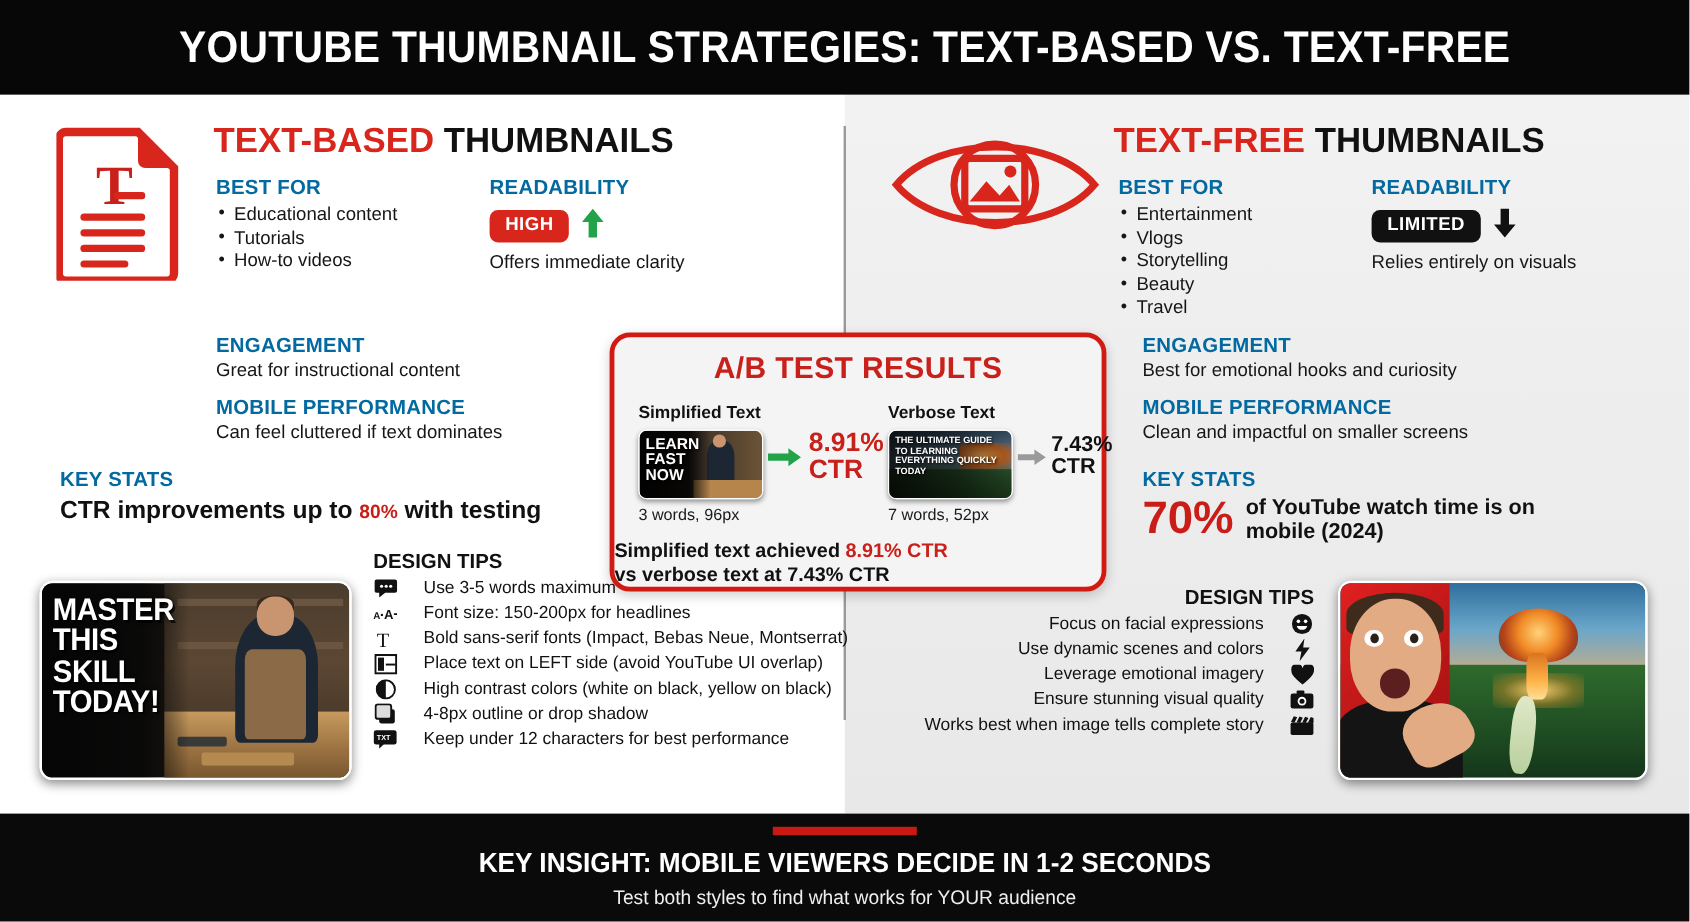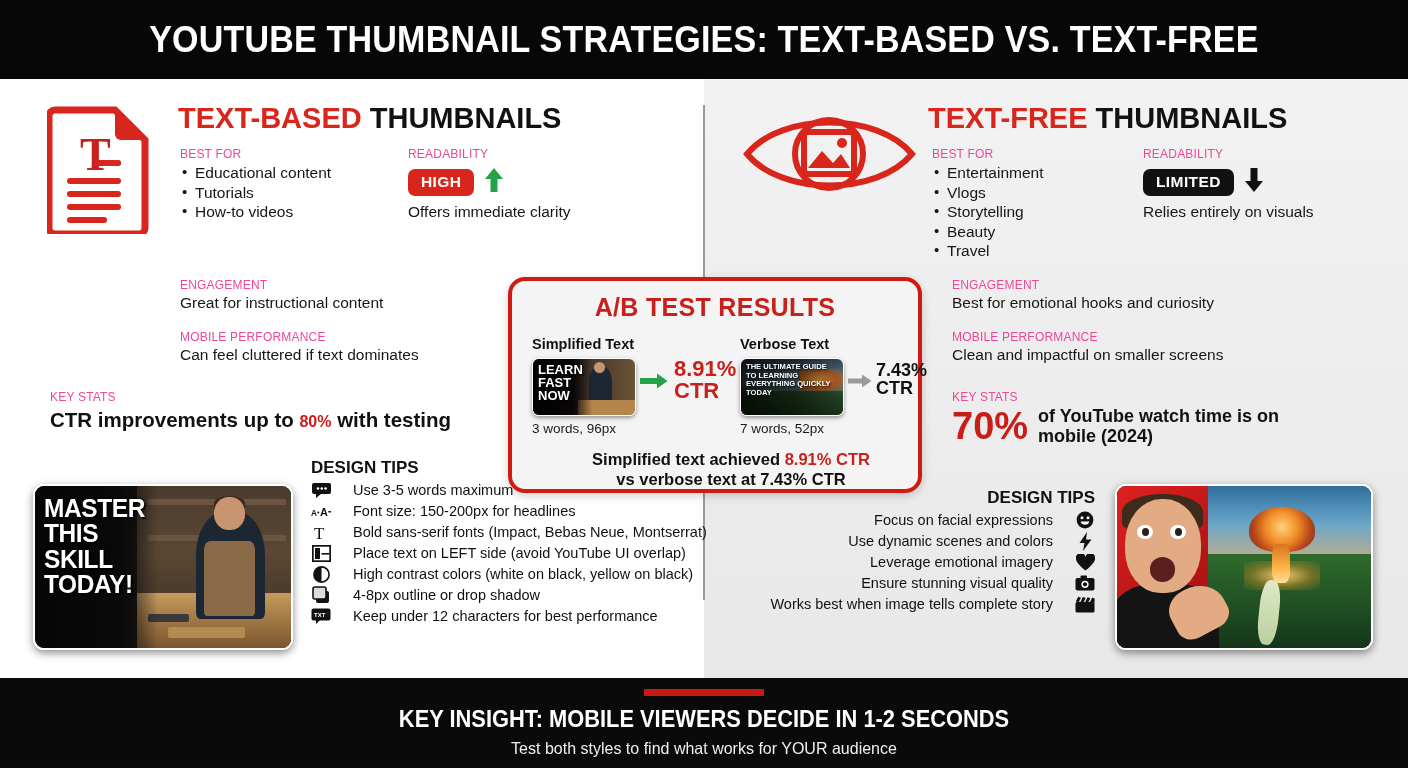--- a/index.html
+++ b/index.html
@@ -42,21 +42,21 @@
   }
 
   
   .panel-title {
     position:absolute;
     font-size:29px; font-weight:bold; color:#111; white-space:nowrap;
   }
   .panel-title .accent { color:#D8261C; }
 
   .sub-head {
-    font-size:12px; font-weight:normal; color:#ec4899;
+    font-size:17px; font-weight:bold; color:#0369a1;
     letter-spacing:0.2px;
   }
   .sub-body { font-size:15.5px; color:#161616; }
 
   ul.bullets { list-style:none; margin-top:2px; }
   ul.bullets li {
     font-size:15.5px; color:#161616; line-height:19.5px;
     padding-left:15px; position:relative;
   }
   ul.bullets li::before {
@@ -205,23 +205,22 @@
     border:1.5px solid #fff;
   }
   .mini-text {
     position:absolute; left:5px; top:4px; color:#fff; font-weight:bold;
     line-height:1.0; text-shadow:1px 1px 2px rgba(0,0,0,0.9);
   }
   .ctr-big { font-weight:bold; line-height:1.02; }
   .ctr-red { color:#C8201A; font-size:22px; }
   .ctr-blk { color:#111; font-size:18px; }
   .ab-summary {
-    text-align:center; font-size:16.5px; font-weight:bold; color:#111;
+    text-align:left; font-size:16.5px; font-weight:bold; color:#111;
     line-height:20px;
-    padding-left:32px;
   }
   .ab-summary .red { color:#C8201A; }
 
   
   .tip-head { font-size:17px; font-weight:bold; color:#111; }
   .tip-row { display:flex; align-items:center; gap:22px; margin-top:3px; }
   .tip-row.right { justify-content:flex-end; }
   .tip-text { font-size:14.5px; color:#111; white-space:nowrap; }
   .tip-icon { width:20px; height:18px; flex:0 0 20px; display:flex; align-items:center; justify-content:center; }
 

